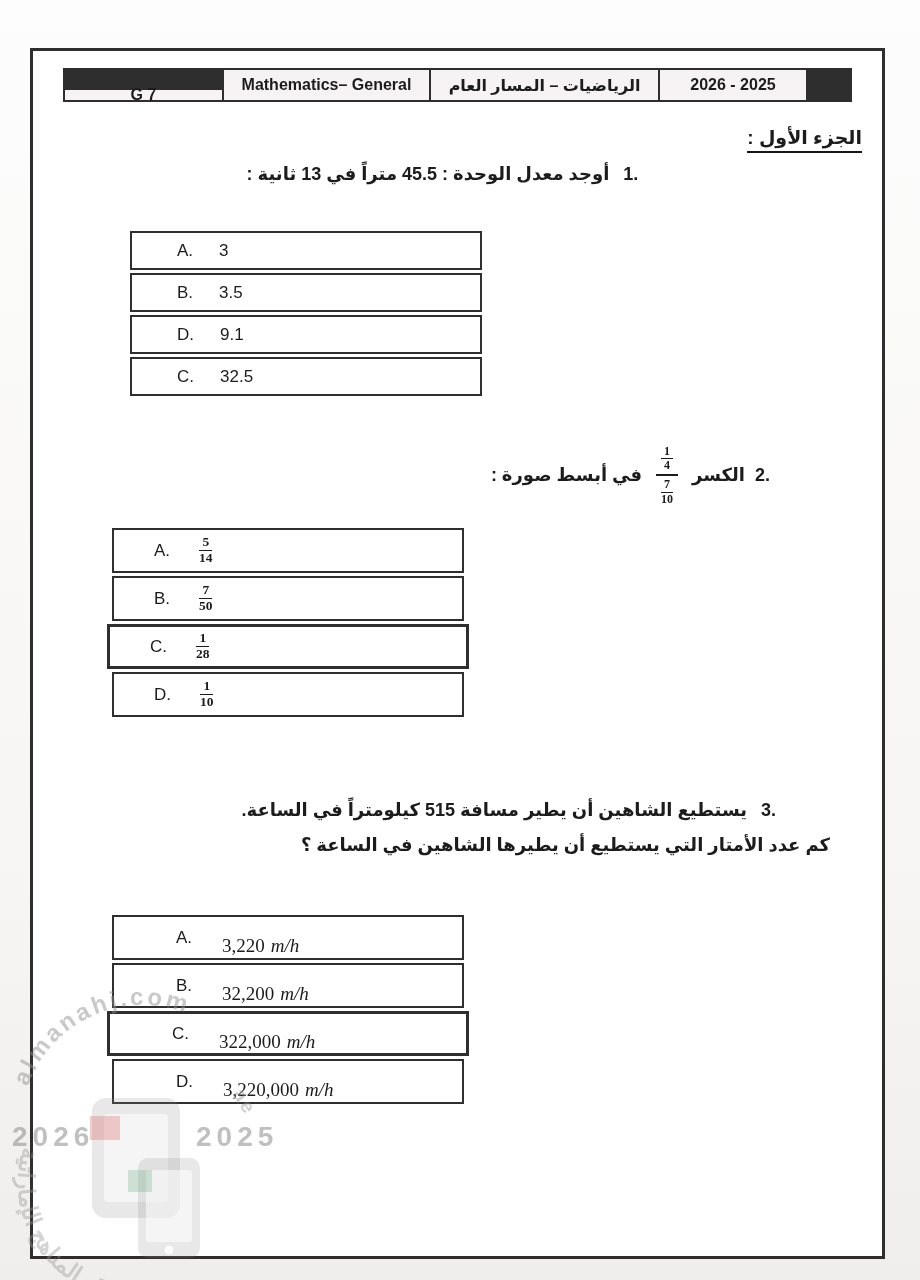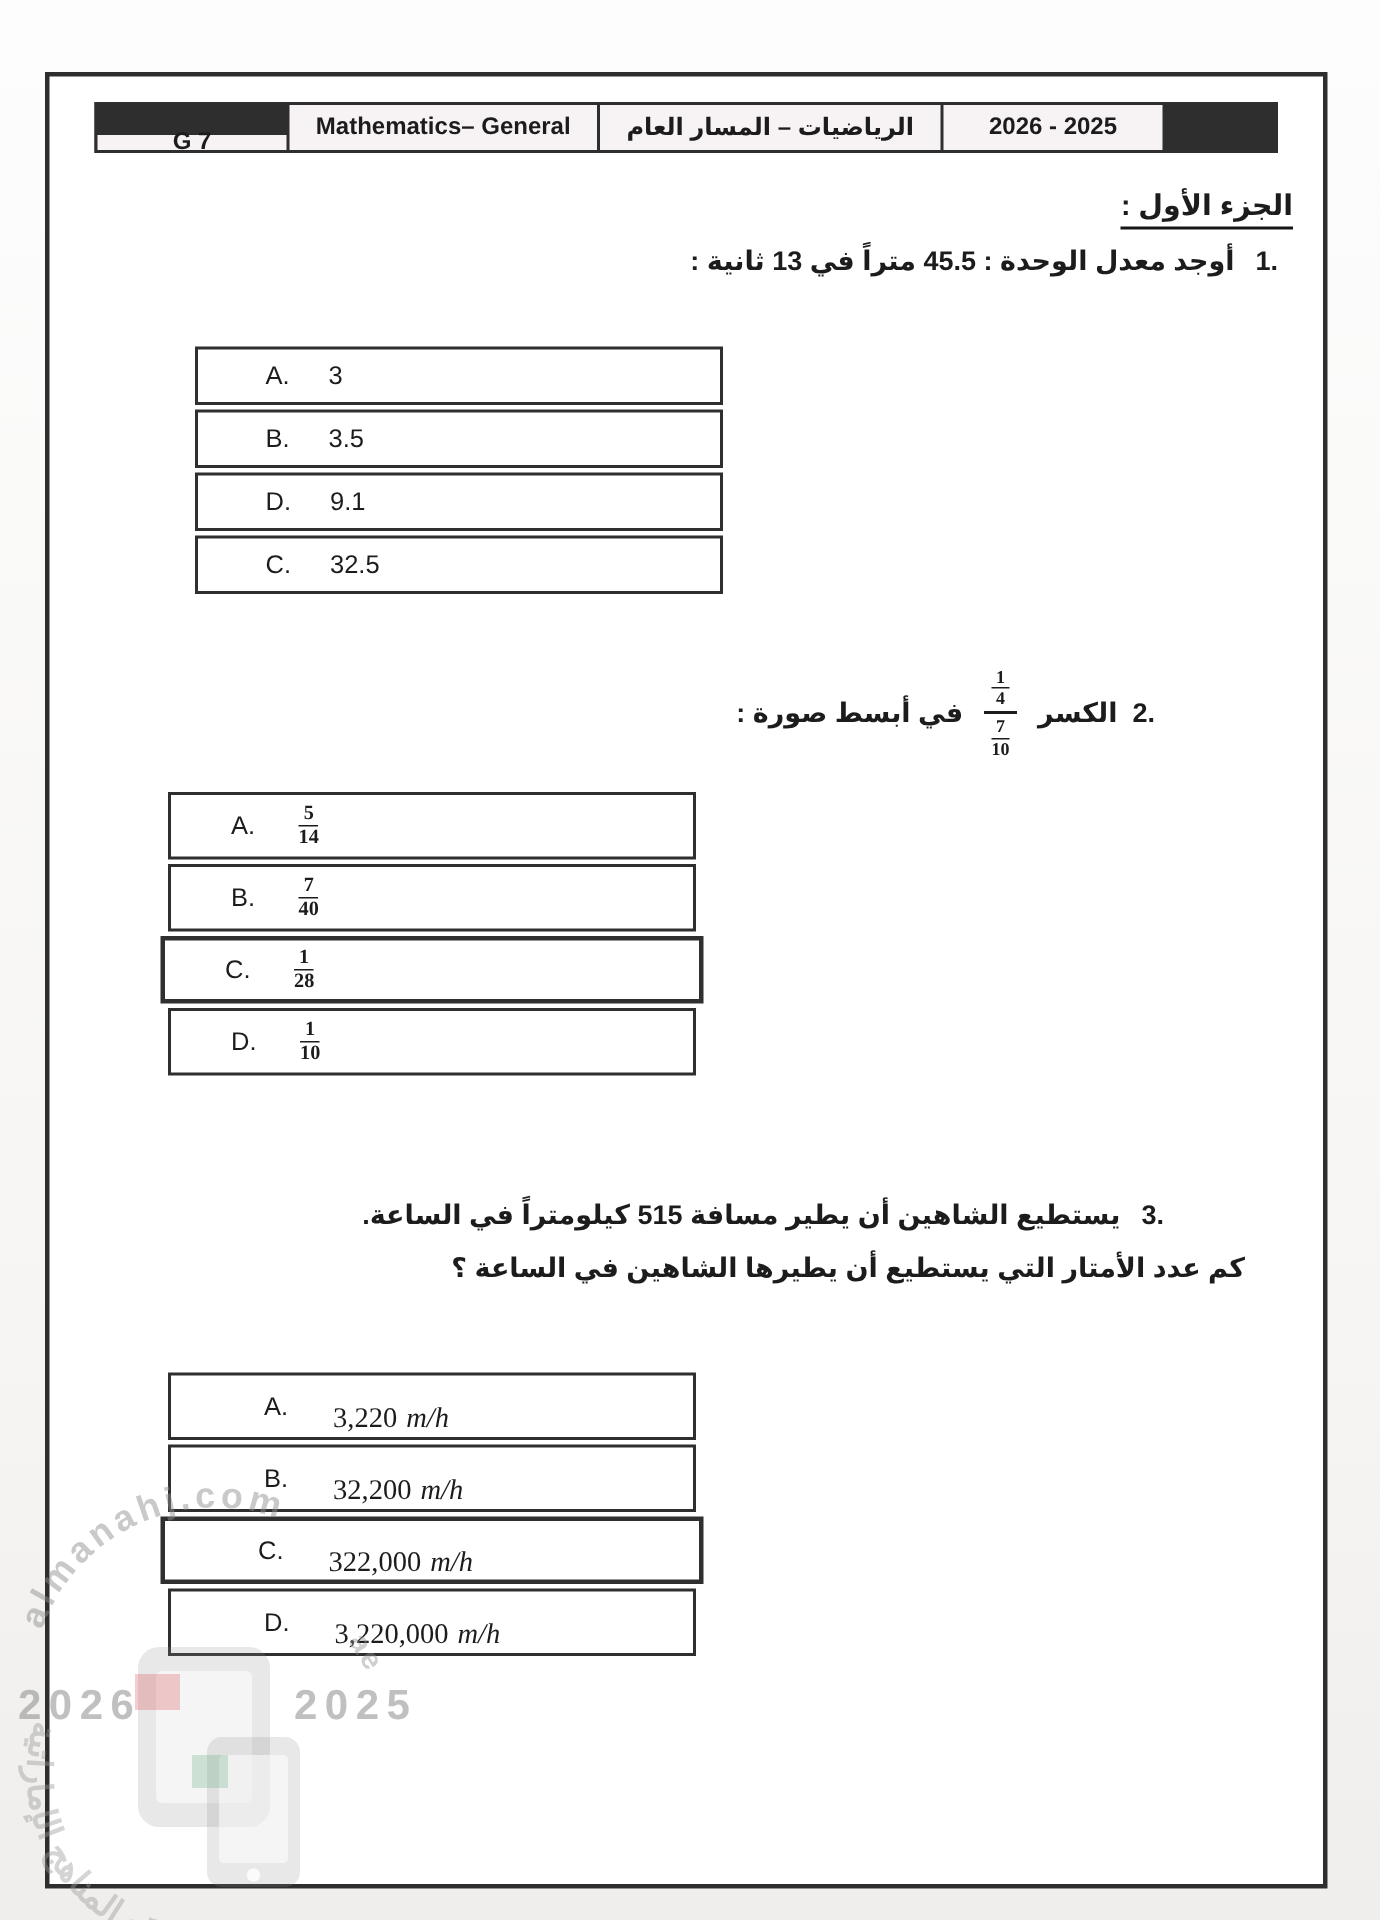--- a/index.html
+++ b/index.html
@@ -7,21 +7,21 @@
          background:linear-gradient(180deg,#fdfdfd 0%,#f6f5f3 70%,#efeeec 100%);
          font-family:"Liberation Sans","DejaVu Sans",sans-serif;color:#1c1c1c;}
   .page{position:absolute;left:30px;top:48px;width:849px;height:1205px;
         background:#fff;border:3px solid #2e2e2e;z-index:1;}
 
   
   .header-row{position:absolute;left:30px;top:17px;width:789px;height:34px;
               display:flex;border:2px solid #2e2e2e;box-sizing:border-box;background:#2e2e2e;gap:2px;}
   .hcell{background:#f7f3f5;display:flex;align-items:center;justify-content:center;
          font-weight:bold;font-size:16px;box-sizing:border-box;}
-  .hc0{width:126px;margin-top:20px;}.hc1{width:205px;}.hc2{width:227px;}.hc3{width:146px;}
+  .hc0{width:157px;margin-top:20px;}.hc1{width:205px;}.hc2{width:227px;}.hc3{width:146px;}
 
   
   .q{position:absolute;left:0;right:0;direction:rtl;text-align:right;
      font-weight:bold;font-size:18px;line-height:26px;}
   .qnum{direction:ltr;unicode-bidi:isolate;margin-left:14px;}
   .qflex{display:flex;flex-direction:row;align-items:center;gap:10px;justify-content:flex-start;}
   .section-title{position:absolute;left:0;right:0;direction:rtl;text-align:right;
                  font-weight:bold;font-size:19px;}
   .section-title .underline{border-bottom:2px solid #161616;padding-bottom:3px;margin-left:24px;}
 
@@ -84,21 +84,21 @@
       </div>
       <div class="hcell hc3" dir="ltr">
         <span>2026 - 2025</span>
       </div>
     </div>
 
     <div class="section-title" style="top:75px;padding-right:20px;">
       <span class="underline">الجزء الأول :</span>
     </div>
 
-    <div class="q" style="top:110px;padding-right:30px;">
+    <div class="q" style="top:110px;padding-right:30px;text-align:center;">
       <span class="qnum">1.</span><span>أوجد معدل الوحدة : 45.5 متراً في 13 ثانية :</span>
     </div>
 
     <div class="opts" style="left:97px;top:180px;">
       <div class="opt-row h38">
         <span class="opt-letter pl1">A.</span>
         <span class="opt-value">3</span>
       </div>
       <div class="opt-row h38">
         <span class="opt-letter pl1">B.</span>
@@ -136,21 +136,21 @@
         <span class="opt-letter pl2">A.</span>
         <span class="frac optfrac">
           <span class="fnum">5</span>
           <span class="fden">14</span>
         </span>
       </div>
       <div class="opt-row h45">
         <span class="opt-letter pl2">B.</span>
         <span class="frac optfrac">
           <span class="fnum">7</span>
-          <span class="fden">40</span>
+          <span class="fden">50</span>
         </span>
       </div>
       <div class="opt-row h45 thick">
         <span class="opt-letter pl2">C.</span>
         <span class="frac optfrac">
           <span class="fnum">1</span>
           <span class="fden">28</span>
         </span>
       </div>
       <div class="opt-row h45">

